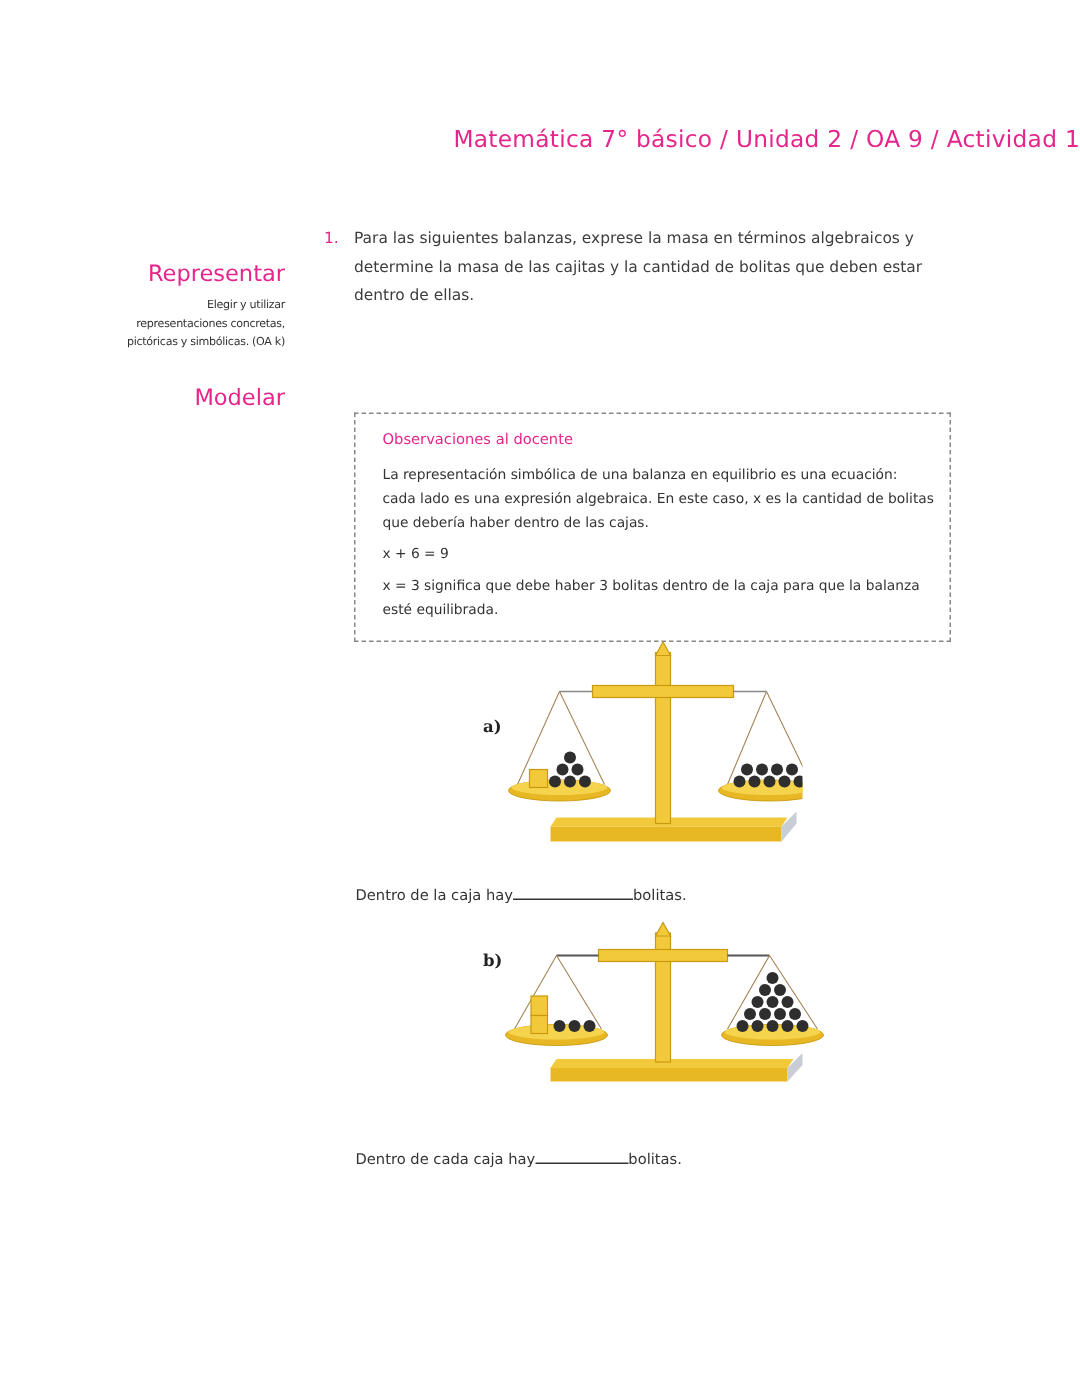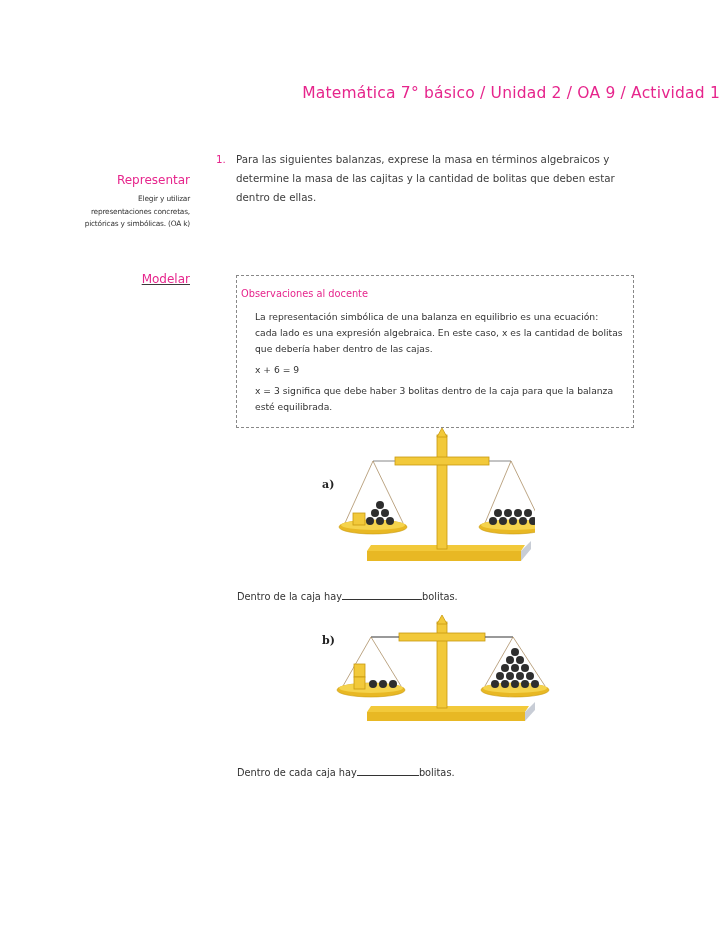--- a/index.html
+++ b/index.html
@@ -1,30 +1,30 @@
 <!DOCTYPE html>
 <html><head>
 <meta charset="utf-8">
 <style>
   html, body { margin: 0; padding: 0; background: #ffffff; }
   body { width: 720px; height: 932px; position: relative; overflow: hidden;
          font-family: "DejaVu Sans", sans-serif; color: #3a3a3a; }
   .title { position: absolute; top: 84px; left: 0; width: 720px; text-align: right;
            font-size: 15.5px; color: #e6258c; letter-spacing: 0.2px; }
   .side { position: absolute; right: 530px; text-align: right; width: 150px; }
-  .side h3 { margin: 0 0 6px 0; font-weight: normal; font-size: 12px; color: #e6258c; }
+  .side h3 { margin: 0 0 6px 0; font-weight: normal; font-size: 15px; color: #e6258c; }
   .side p { margin: 0; font-size: 7.4px; line-height: 12.6px; color: #333; letter-spacing: -0.2px; }
   .main { position: absolute; left: 216px; top: 150px; width: 410px; }
   .q { font-size: 10.3px; line-height: 19px; color: #3d3d3d; }
   .q .num { position: absolute; left: 0; color: #e6258c; }
   .q .txt { padding-left: 20px; }
   .q p { margin: 0; }
   .obs { position: absolute; left: 236px; top: 275px; width: 398px; height: 153px;
          border: 1px dashed #888; box-sizing: border-box; }
-  .obs h4 { margin: 0; position: absolute; left: 4px; top: 12px; font-weight: normal;
+  .obs h4 { margin: 0; position: absolute; left: 18px; top: 12px; font-weight: normal;
             font-size: 9.8px; color: #e6258c; }
   .obs .body { position: absolute; left: 18px; top: 33px; width: 368px; font-size: 9.2px;
                line-height: 16px; color: #333; }
   .obs .body p { margin: 0 0 5px 0; }
   .label { position: absolute; font-family: "DejaVu Serif", serif; font-weight: bold; font-size: 11px; color: #222; }
   .answer { position: absolute; left: 237px; font-size: 9.8px; color: #333; }
   .blank { display: inline-block; border-bottom: 1px solid #333; height: 10px; vertical-align: baseline; }
   svg { position: absolute; }
 </style>
 </head>
@@ -33,21 +33,21 @@
 <div class="title">Matemática 7° básico / Unidad 2 / OA 9 / Actividad 1</div>
 
 <div class="side" style="top:173px;">
   <h3>Representar</h3>
   <p>
     <span>Elegir y utilizar</span><br>
     <span>representaciones concretas,</span><br>
     <span>pictóricas y simbólicas. (OA k)</span>
   </p>
 </div>
-<div class="side" style="top:272px;text-decoration:underline;">
+<div class="side" style="top:256px;">
   <h3>Modelar</h3>
 </div>
 
 <div class="main q">
   <span class="num">1.</span>
   <div class="txt">
     <p>Para las siguientes balanzas, exprese la masa en términos algebraicos y determine la masa de las cajitas y la cantidad de bolitas que deben estar dentro de ellas.</p>
   </div>
 </div>
 

